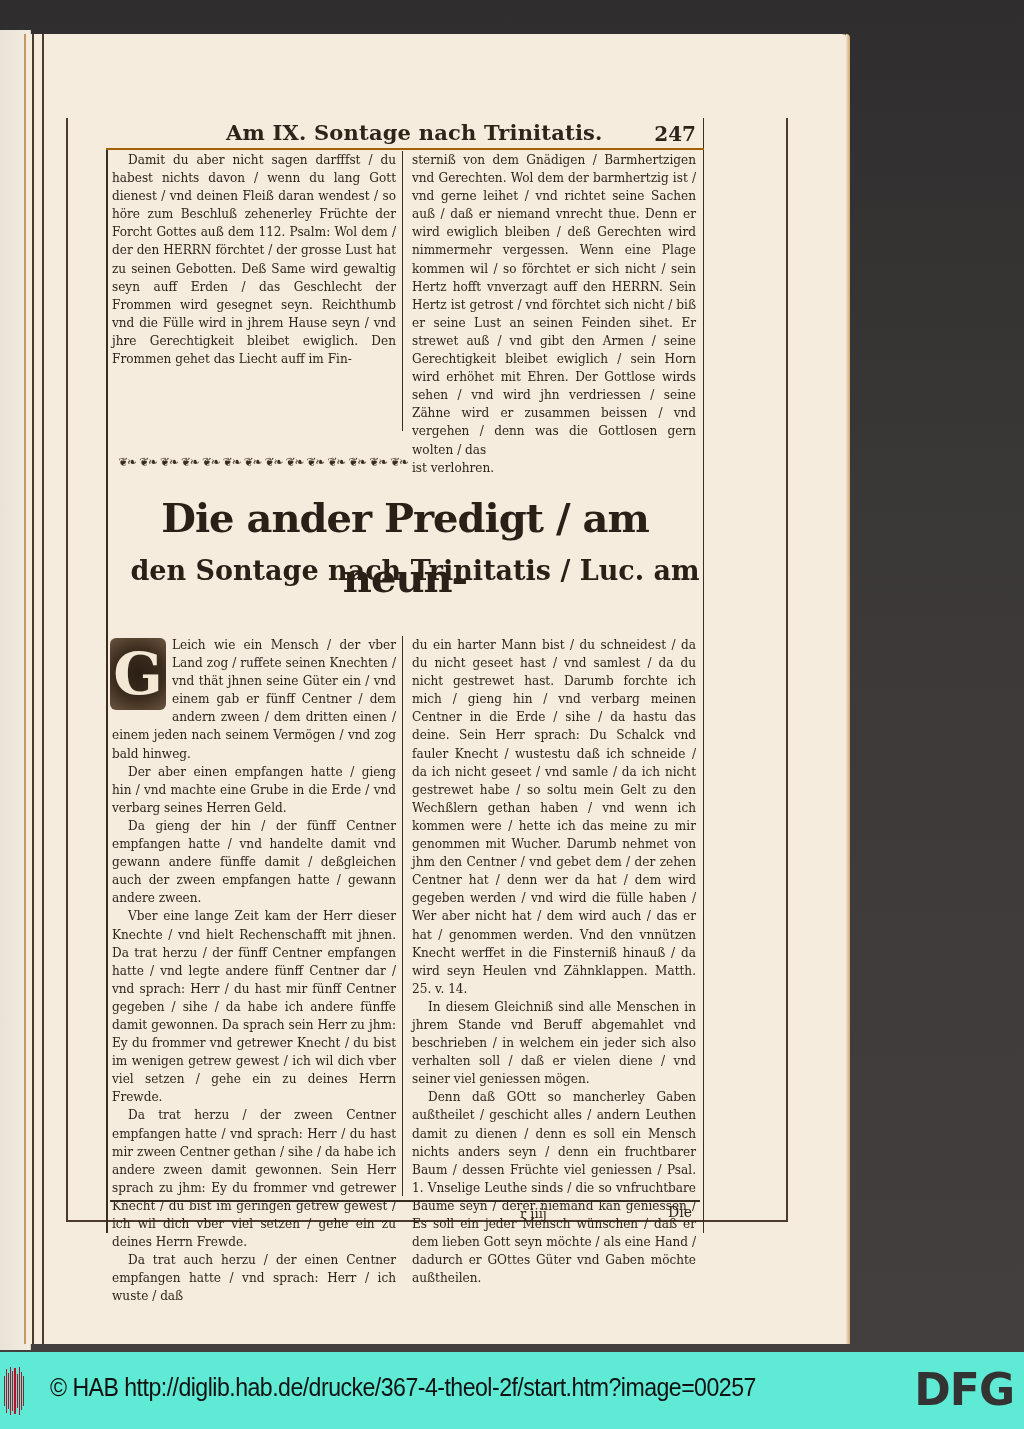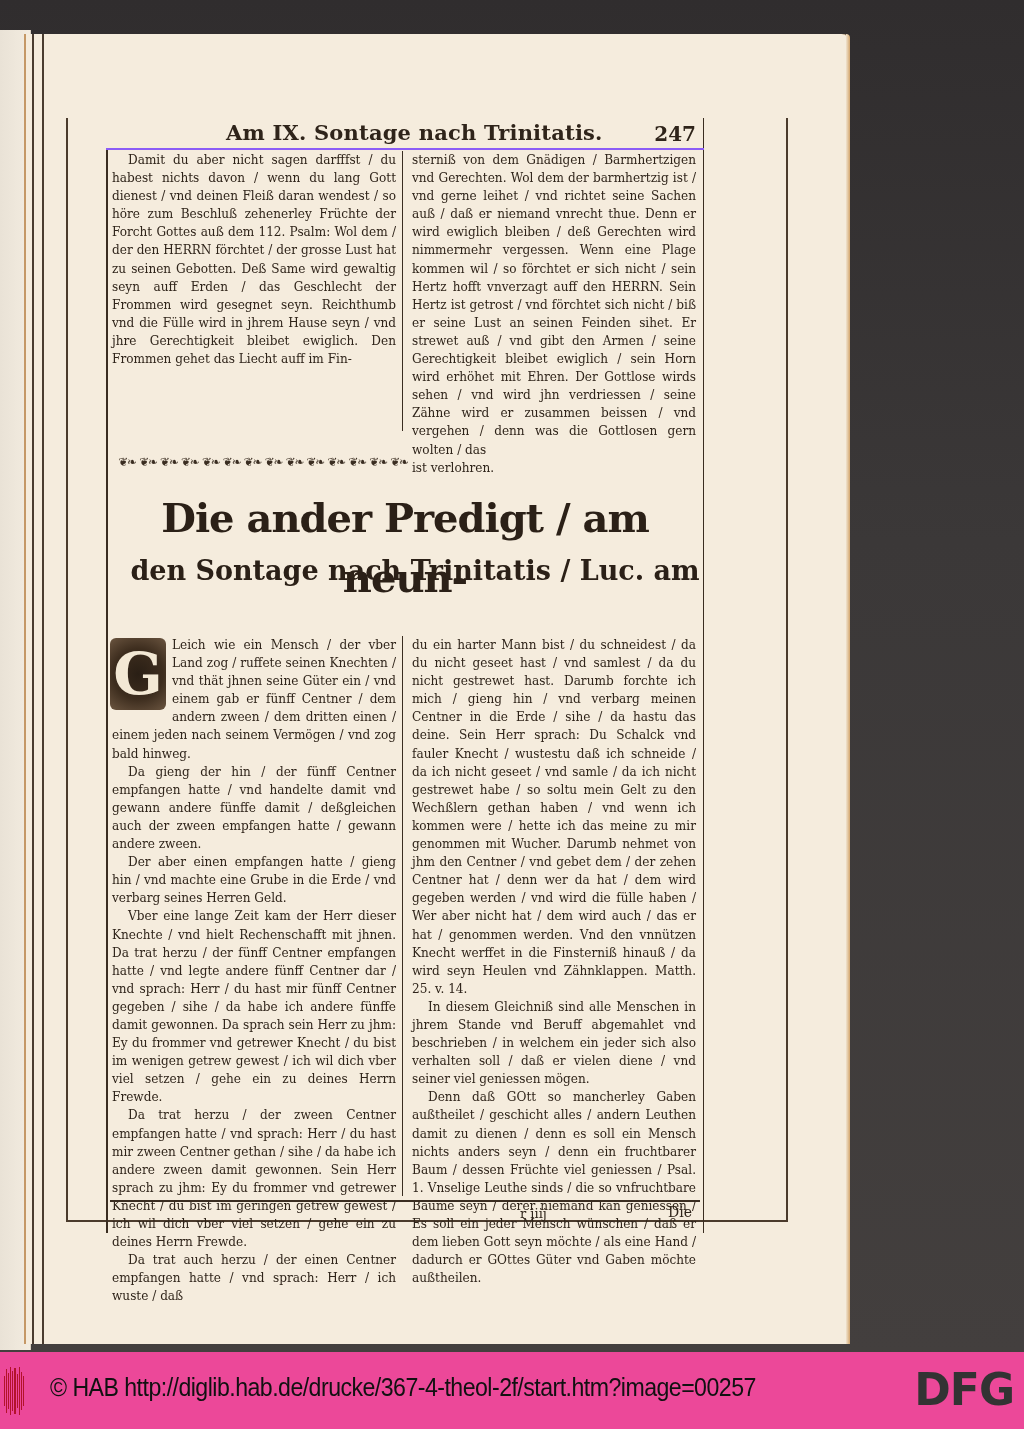--- a/index.html
+++ b/index.html
@@ -40,21 +40,21 @@
 
   .textbox {
     position:absolute; left:106px; top:118px; width:598px; height:1115px;
     color:#2f241a;
   }
   .textbox .bleft { position:absolute; left:0; top:30px; width:1.5px; height:1085px; background:#3a2d21; }
   .textbox .bright { position:absolute; right:0; top:0; width:1.5px; height:1115px; background:#3a2d21; }
 
   .running-head {
     position:absolute; left:0; right:0; top:0; height:30px;
-    border-bottom:2px solid #8b5cf6;
+    border-bottom:2px solid #a16207;
   }
   .running-title {
     position:absolute; left:120px; top:2px;
     font-size:21px; font-weight:bold; letter-spacing:0.2px;
     font-family:"DejaVu Serif", serif;
   }
   .page-number {
     position:absolute; right:8px; top:4px; font-size:20px; font-weight:bold;margin-left:31px;
   }
 
@@ -103,21 +103,21 @@
   }
   .signature {
     position:absolute; left:414px; top:1088px; font-size:13px;
   }
   .catchword {
     position:absolute; right:12px; top:1086px; font-size:14px;
   }
 
   .attribution-bar {
     position:absolute; left:0; top:1352px; width:1024px; height:77px;
-    background:#ec4899;
+    background:#5eead4;
   }
   .hab-logo {
     position:absolute; left:4px; top:14px; width:20px; height:50px;
     display:flex; gap:1px; align-items:center;
   }
   .hab-logo i {
     display:block; width:1.5px; background:#b3122a;
   }
   .attribution-text {
     position:absolute; left:50px; top:20px;
@@ -173,22 +173,22 @@
 
   <div class="heading heading-1">Die ander Predigt / am neun-</div>
   <div class="heading heading-2">den Sontage nach Trinitatis / Luc. am</div>
 
   <div class="cols" style="top:518px;height:560px">
     <div class="col" style="left:2px">
       <p>
         <span class="initial">G</span>
         <span>Leich wie ein Mensch / der vber Land zog / ruffete seinen Knechten / vnd thät jhnen seine Güter ein / vnd einem gab er fünff Centner / dem andern zween / dem dritten einen / einem jeden nach seinem Vermögen / vnd zog bald hinweg.</span>
       </p>
+      <p class="indent">Der aber einen empfangen hatte / gieng hin / vnd machte eine Grube in die Erde / vnd verbarg seines Herren Geld.</p>
       <p class="indent">Da gieng der hin / der fünff Centner empfangen hatte / vnd handelte damit vnd gewann andere fünffe damit / deßgleichen auch der zween empfangen hatte / gewann andere zween.</p>
-      <p class="indent">Der aber einen empfangen hatte / gieng hin / vnd machte eine Grube in die Erde / vnd verbarg seines Herren Geld.</p>
       <p class="indent">Vber eine lange Zeit kam der Herr dieser Knechte / vnd hielt Rechenschafft mit jhnen. Da trat herzu / der fünff Centner empfangen hatte / vnd legte andere fünff Centner dar / vnd sprach: Herr / du hast mir fünff Centner gegeben / sihe / da habe ich andere fünffe damit gewonnen. Da sprach sein Herr zu jhm: Ey du frommer vnd getrewer Knecht / du bist im wenigen getrew gewest / ich wil dich vber viel setzen / gehe ein zu deines Herrn Frewde.</p>
       <p class="indent">Da trat herzu / der zween Centner empfangen hatte / vnd sprach: Herr / du hast mir zween Centner gethan / sihe / da habe ich andere zween damit gewonnen. Sein Herr sprach zu jhm: Ey du frommer vnd getrewer Knecht / du bist im geringen getrew gewest / ich wil dich vber viel setzen / gehe ein zu deines Herrn Frewde.</p>
       <p class="indent">Da trat auch herzu / der einen Centner empfangen hatte / vnd sprach: Herr / ich wuste / daß</p>
     </div>
     <div class="col-divider" style="left:292px;height:560px"></div>
     <div class="col" style="left:302px">
       <p>du ein harter Mann bist / du schneidest / da du nicht geseet hast / vnd samlest / da du nicht gestrewet hast. Darumb forchte ich mich / gieng hin / vnd verbarg meinen Centner in die Erde / sihe / da hastu das deine. Sein Herr sprach: Du Schalck vnd fauler Knecht / wustestu daß ich schneide / da ich nicht geseet / vnd samle / da ich nicht gestrewet habe / so soltu mein Gelt zu den Wechßlern gethan haben / vnd wenn ich kommen were / hette ich das meine zu mir genommen mit Wucher. Darumb nehmet von jhm den Centner / vnd gebet dem / der zehen Centner hat / denn wer da hat / dem wird gegeben werden / vnd wird die fülle haben / Wer aber nicht hat / dem wird auch / das er hat / genommen werden. Vnd den vnnützen Knecht werffet in die Finsterniß hinauß / da wird seyn Heulen vnd Zähnklappen. Matth. 25. v. 14.</p>
       <p class="indent">In diesem Gleichniß sind alle Menschen in jhrem Stande vnd Beruff abgemahlet vnd beschrieben / in welchem ein jeder sich also verhalten soll / daß er vielen diene / vnd seiner viel geniessen mögen.</p>
       <p class="indent">Denn daß GOtt so mancherley Gaben außtheilet / geschicht alles / andern Leuthen damit zu dienen / denn es soll ein Mensch nichts anders seyn / denn ein fruchtbarer Baum / dessen Früchte viel geniessen / Psal. 1. Vnselige Leuthe sinds / die so vnfruchtbare Bäume seyn / derer niemand kan geniessen / Es soll ein jeder Mensch wünschen / daß er dem lieben Gott seyn möchte / als eine Hand / dadurch er GOttes Güter vnd Gaben möchte außtheilen.</p>
     </div>

